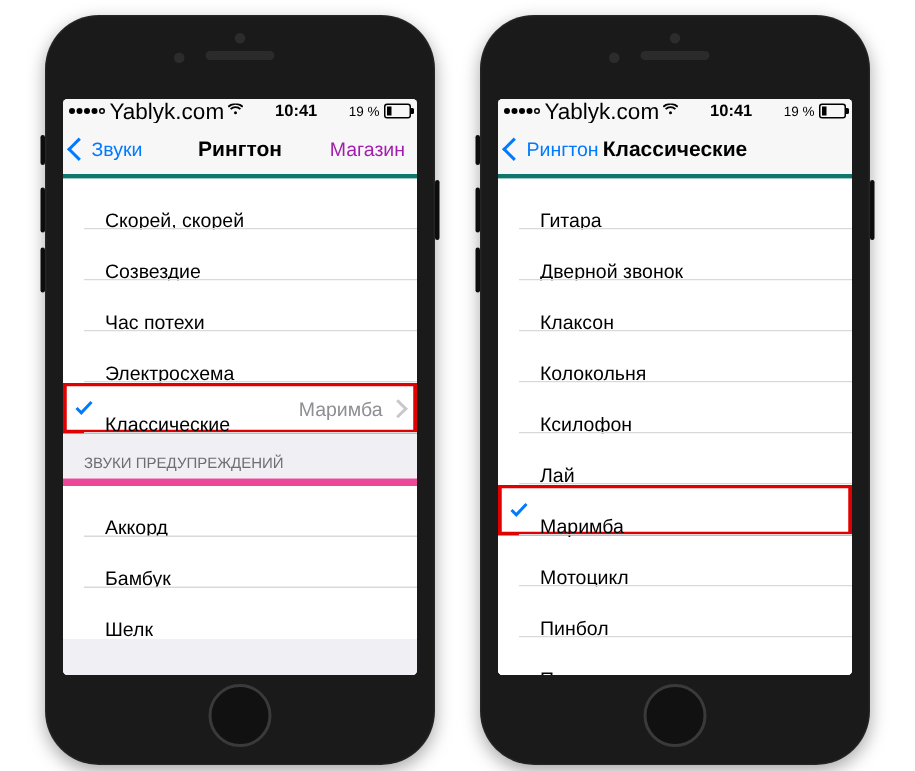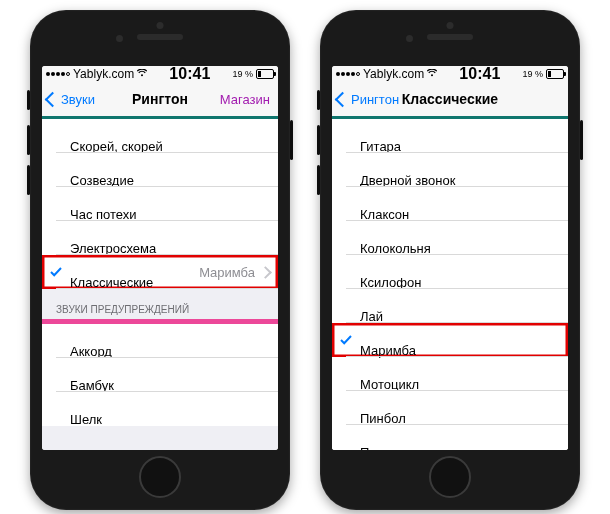--- a/index.html
+++ b/index.html
@@ -85,24 +85,24 @@
     display: flex;
     align-items: center;
     font-size: 9px;
     color: #000;
     padding: 0 4px;
     flex: 0 0 auto;
   }
   .status .dots { display: flex; gap: 1px; margin-right: 3px; }
   .status .dot  { width: 4px; height: 4px; border-radius: 50%; background: #000; }
   .status .dot.off { background: none; border: 0.5px solid #000; box-sizing: border-box; }
-  .status .carrier { font-size: 12px; }
+  .status .carrier { font-size: 15px; }
   .status .wifi { margin-left: 3px; }
   .status .spacer { flex: 1; }
-  .status .time { font-weight: 600; font-size: 16px; }
+  .status .time { font-weight: 600; font-size: 11px; }
   .status .spacer2 { flex: 1; }
   .status .pct { font-size: 9px; margin-right: 3px; }
   .status .batt {
     width: 16px; height: 8px;
     border: 1px solid #000; border-radius: 2px;
     position: relative;
   }
   .status .batt::after {
     content: "";
     position: absolute; right: -3px; top: 2px;

